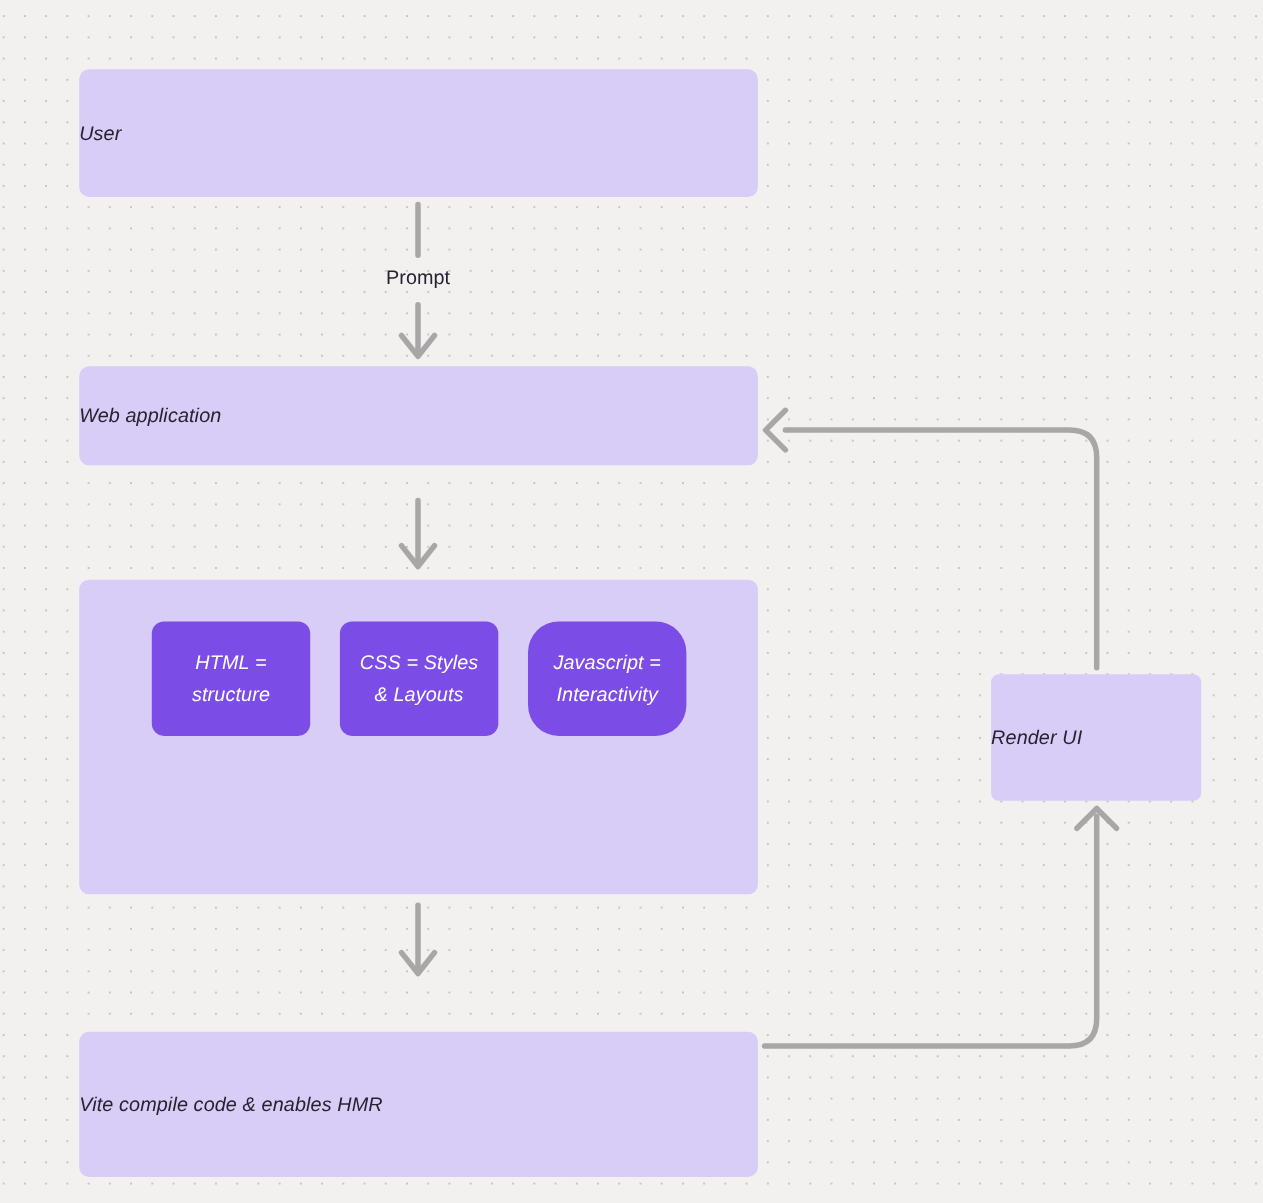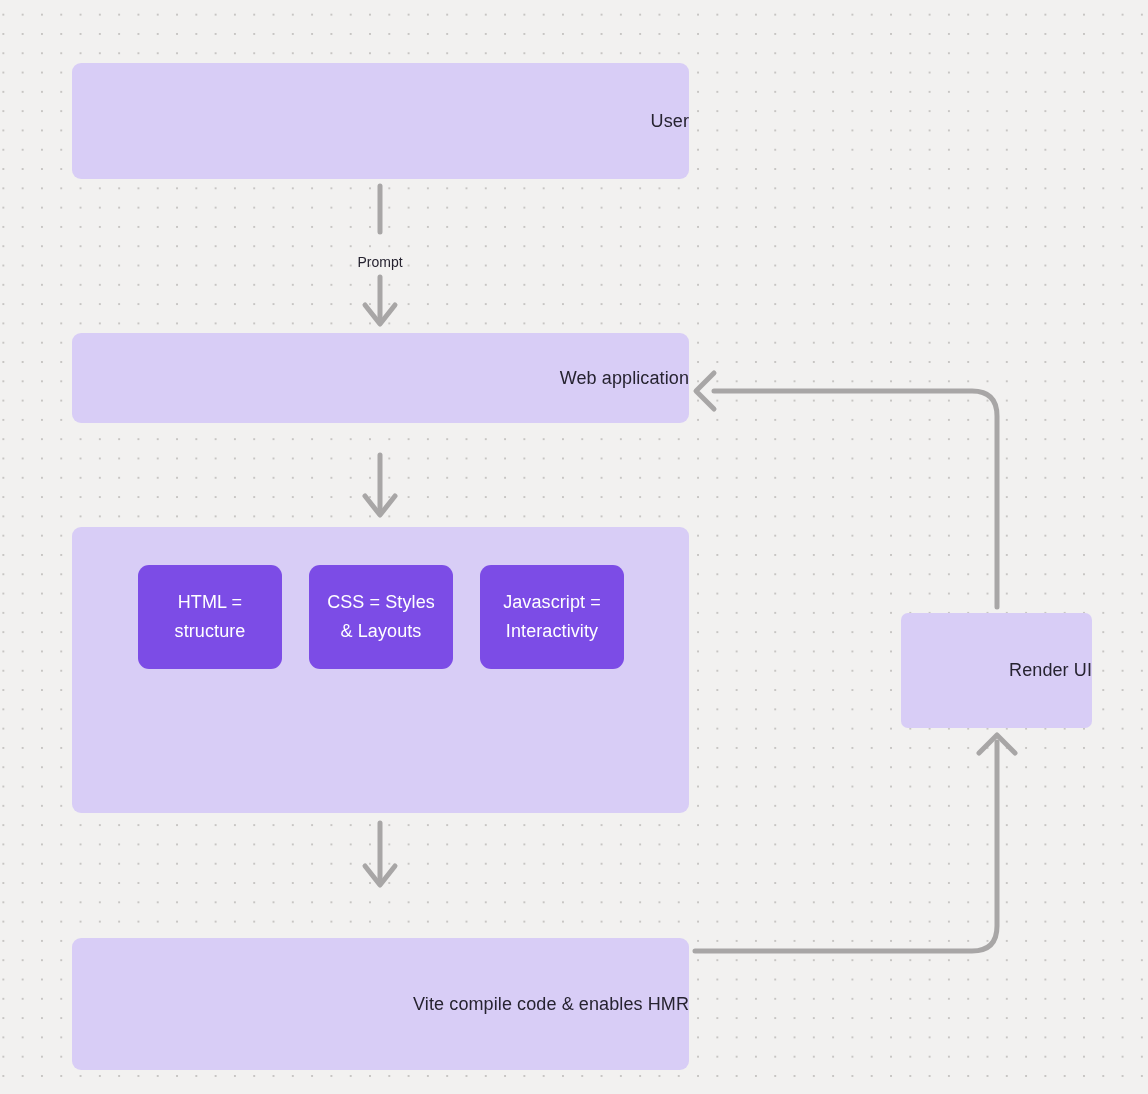--- a/index.html
+++ b/index.html
@@ -30,25 +30,26 @@
     stroke-width: 5;
     stroke-linecap: round;
     stroke-linejoin: round;
   }
   .node {
     position: absolute;
     background: #d8cdf6;
     border-radius: 9px;
     display: flex;
     align-items: center;
-    justify-content: flex-end;
+    justify-content: flex-start;
     color: #262330;
     font-size: 18px;
     font-weight: 500;
     letter-spacing: 0.1px;
+    font-style: italic;
   }
   .node-user   { left: 72px;  top: 63px;  width: 617px; height: 116px; }
   .node-webapp { left: 72px;  top: 333px; width: 617px; height: 90px; }
   .node-vite   { left: 72px;  top: 938px; width: 617px; height: 132px; }
   .node-render { left: 901px; top: 613px; width: 191px; height: 115px; border-radius: 7px; }
   .node-container {
     left: 72px; top: 527px; width: 617px; height: 286px;
     display: block;
   }
   .chip {
@@ -63,28 +64,28 @@
     font-weight: 500;
     line-height: 29px;
     display: flex;
     flex-direction: column;
     align-items: center;
     justify-content: center;
     text-align: center;
   }
   .chip-html { left: 66px; }
   .chip-css  { left: 237px; }
-  .chip-js   { left: 408px; }
+  .chip-js   { left: 408px; border-radius: 28px; }
   .edge-label {
     position: absolute;
     left: 380px;
-    top: 254px;
+    top: 242px;
     transform: translateX(-50%);
     color: #262330;
-    font-size: 14px;
+    font-size: 18px;
     font-weight: 500;
     white-space: nowrap;
   }
 </style>
 </head>
 <body>
 
 <div class="canvas">
 
   <svg class="connectors" viewBox="0 0 1148 1094" xmlns="http://www.w3.org/2000/svg">

